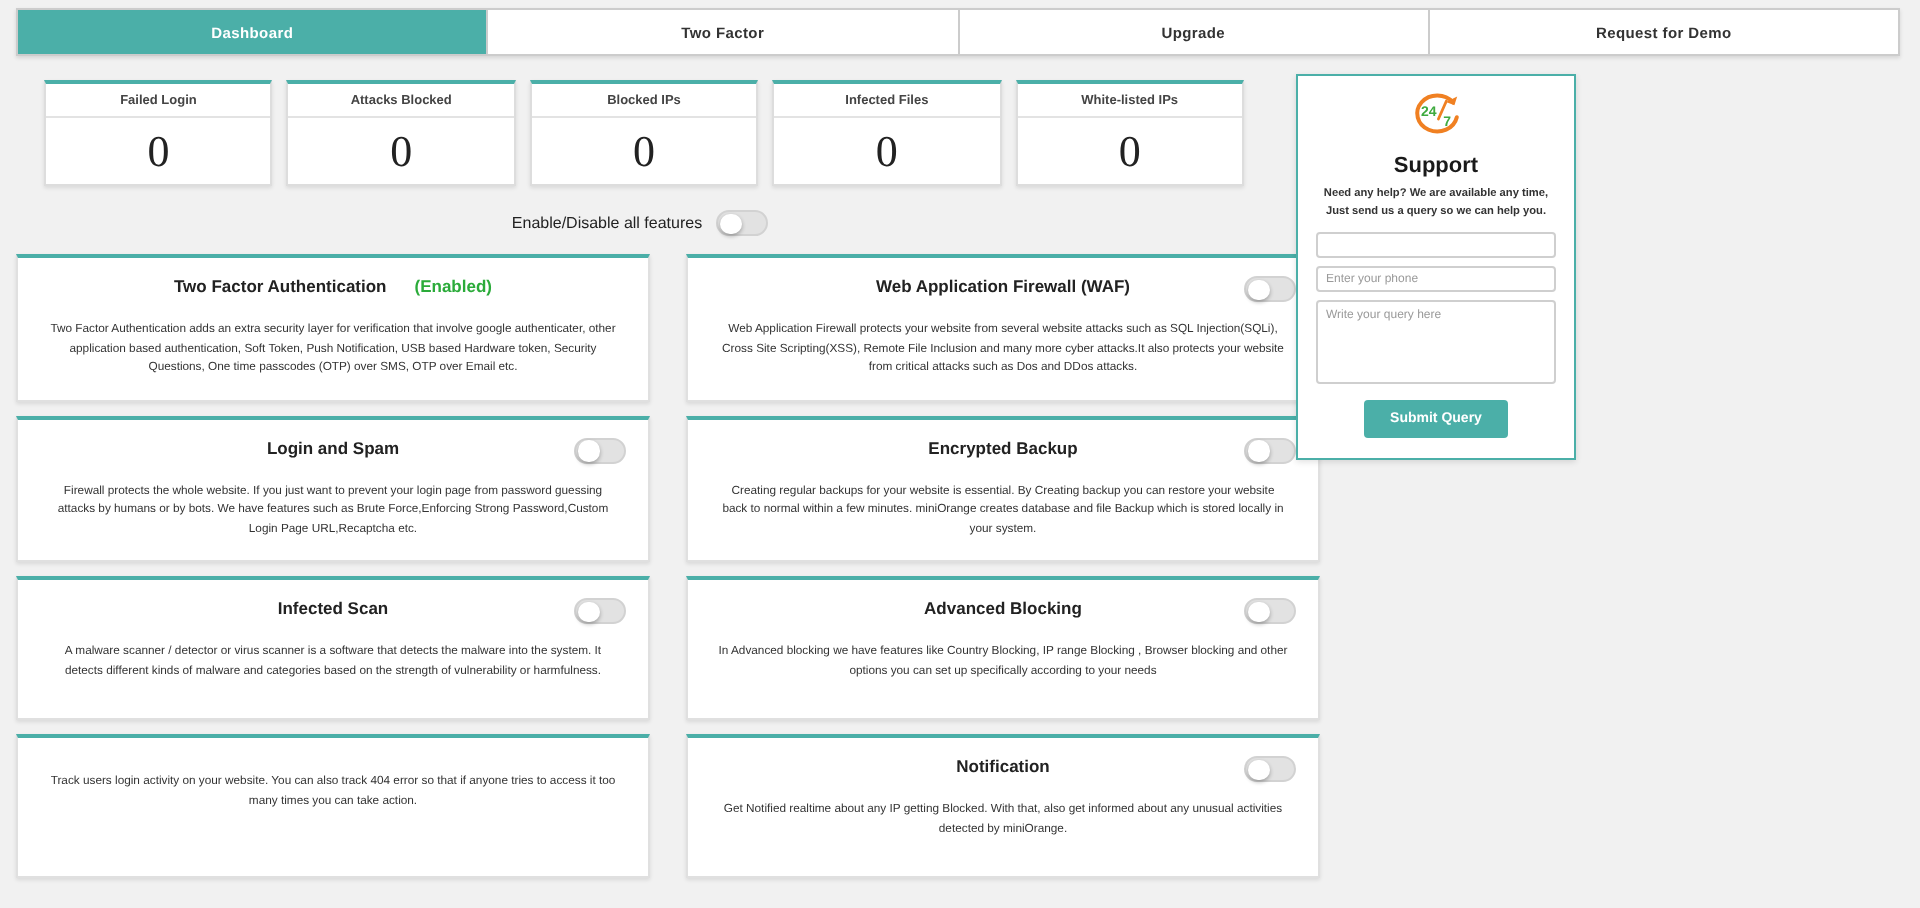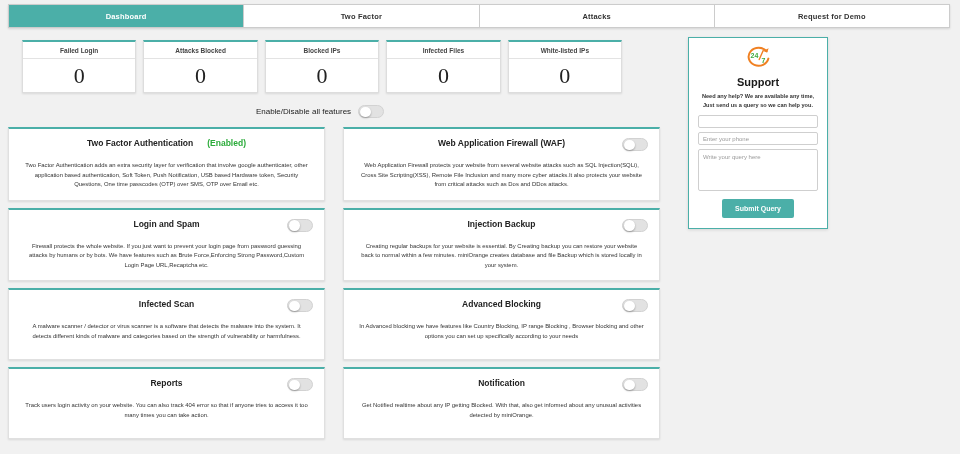--- a/index.html
+++ b/index.html
@@ -154,21 +154,21 @@
     font-size: 5.9px;
     line-height: 1.62;
     color: #333;
     text-align: center;
     padding: 0 4px;
   }
 
   
   .support {
     position: absolute;
-    left: 688px; top: 33px;
+    left: 648px; top: 33px;
     width: 140px;
     background: #fff;
     border: 1px solid #4BAFA8;
     box-shadow: 0 1px 3px rgba(0,0,0,0.12);
     padding: 7px 9px 10px;
     display: flex;
     flex-direction: column;
     align-items: center;
   }
   .support-icon { margin-bottom: 2px; }
@@ -226,21 +226,21 @@
 <div class="page">
 
   <div class="tabbar" id="tabbar">
       <div class="tab active">
         <span>Dashboard</span>
       </div>
       <div class="tab">
         <span>Two Factor</span>
       </div>
       <div class="tab">
-        <span>Attacks</span>
+        <span>Upgrade</span>
       </div>
       <div class="tab">
         <span>Request for Demo</span>
       </div>
     </div>
 
   <div class="stats" id="stats">
       <div class="stat-card">
         <div class="stat-label">Failed Login</div>
         <div class="stat-value">0</div>
@@ -291,21 +291,21 @@
         <div class="feature-head">
           <span class="feature-title">Login and Spam</span>
           <div class="switch">
             <div class="knob"></div>
           </div>
         </div>
         <div class="feature-desc">Firewall protects the whole website. If you just want to prevent your login page from password guessing attacks by humans or by bots. We have features such as Brute Force,Enforcing Strong Password,Custom Login Page URL,Recaptcha etc.</div>
       </div>
       <div class="feature-card">
         <div class="feature-head">
-          <span class="feature-title">Injection Backup</span>
+          <span class="feature-title">Encrypted Backup</span>
           <div class="switch">
             <div class="knob"></div>
           </div>
         </div>
         <div class="feature-desc">Creating regular backups for your website is essential. By Creating backup you can restore your website back to normal within a few minutes. miniOrange creates database and file Backup which is stored locally in your system.</div>
       </div>
       <div class="feature-card">
         <div class="feature-head">
           <span class="feature-title">Infected Scan</span>
           <div class="switch">
@@ -317,26 +317,20 @@
       <div class="feature-card">
         <div class="feature-head">
           <span class="feature-title">Advanced Blocking</span>
           <div class="switch">
             <div class="knob"></div>
           </div>
         </div>
         <div class="feature-desc">In Advanced blocking we have features like Country Blocking, IP range Blocking , Browser blocking and other options you can set up specifically according to your needs</div>
       </div>
       <div class="feature-card">
-        <div class="feature-head">
-          <span class="feature-title">Reports</span>
-          <div class="switch">
-            <div class="knob"></div>
-          </div>
-        </div>
         <div class="feature-desc">Track users login activity on your website. You can also track 404 error so that if anyone tries to access it too many times you can take action.</div>
       </div>
       <div class="feature-card">
         <div class="feature-head">
           <span class="feature-title">Notification</span>
           <div class="switch">
             <div class="knob"></div>
           </div>
         </div>
         <div class="feature-desc">Get Notified realtime about any IP getting Blocked. With that, also get informed about any unusual activities detected by miniOrange.</div>

